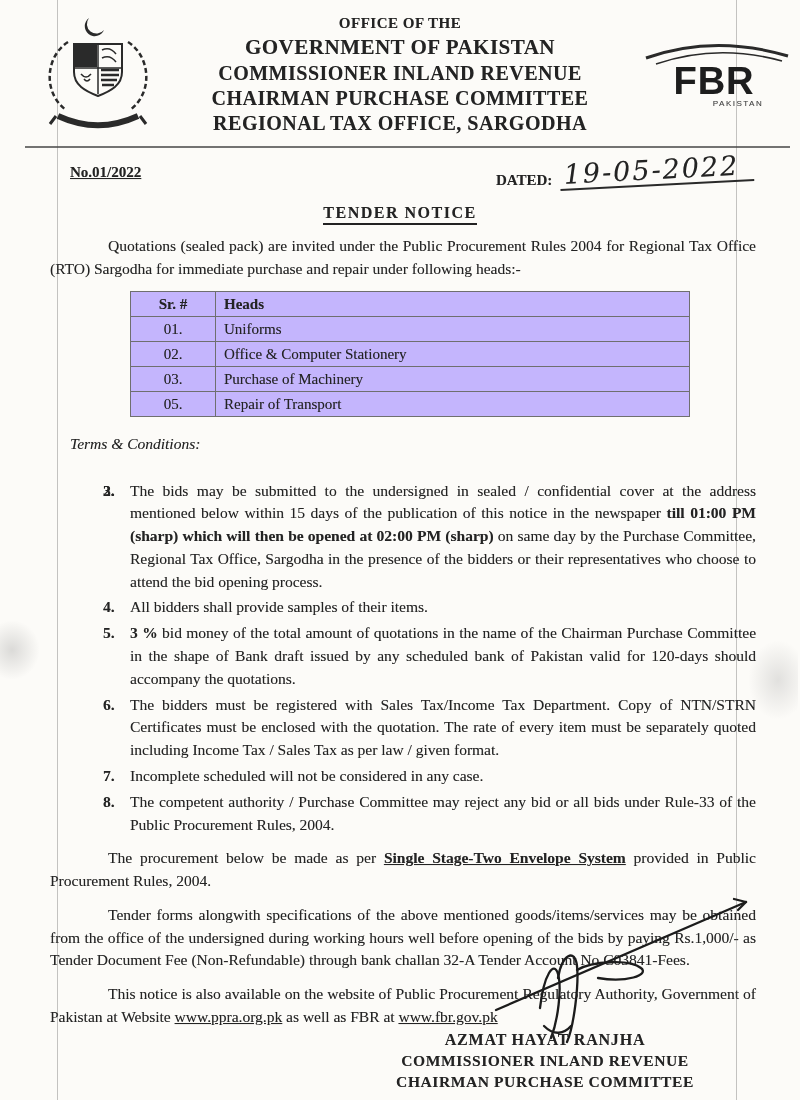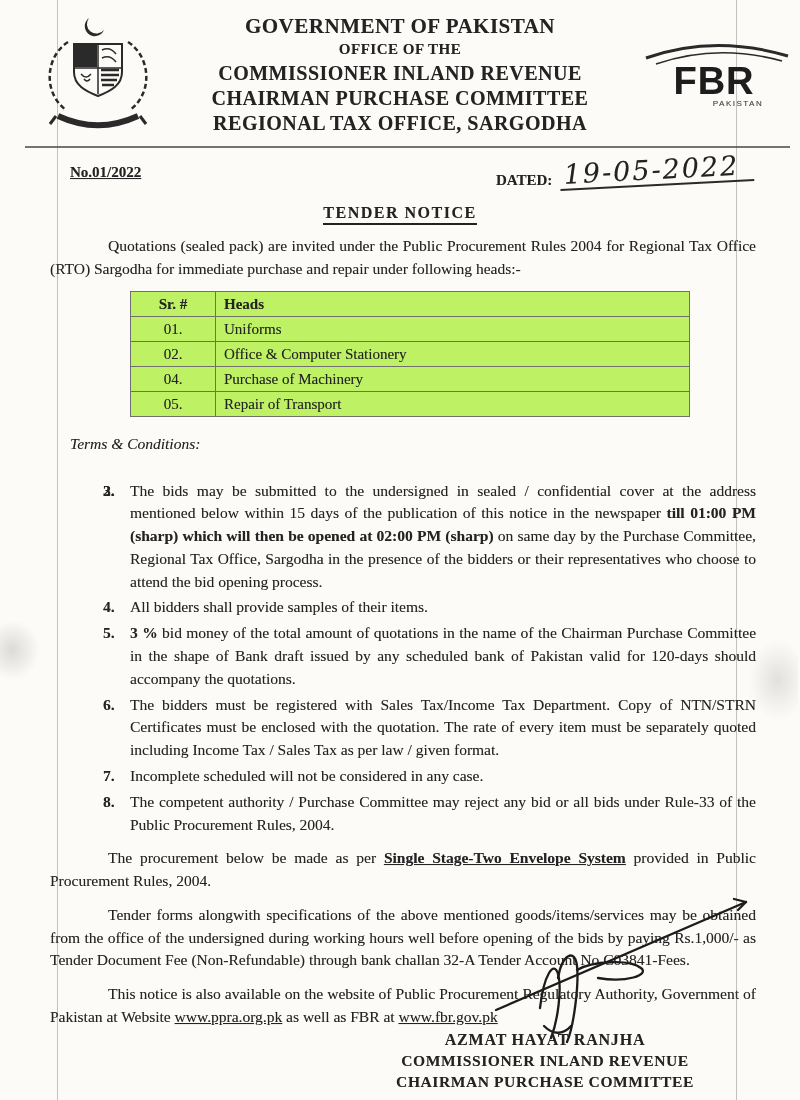--- a/index.html
+++ b/index.html
@@ -46,21 +46,21 @@
   }
   .title-wrap{text-align:center;margin-top:0;}
   .doc-title{
     display:inline-block;font-size:16px;font-weight:bold;letter-spacing:1.5px;
     border-bottom:2.5px solid #222;padding-bottom:1px;
   }
 
   
   .content{margin:10px 44px 0 50px;font-size:15.5px;line-height:1.47;}
   .intro{margin:6px 0 10px 0;text-indent:58px;text-align:justify;}
-  table.heads{border-collapse:collapse;margin:4px 0 16px 80px;width:560px;background:#bef264;}
+  table.heads{border-collapse:collapse;margin:4px 0 16px 80px;width:560px;background:#c4b5fd;}
   table.heads th,table.heads td{border:1px solid #6f6f6f;font-size:15px;padding:1px 8px;height:19px;}
   table.heads th{text-align:left;font-weight:bold;}
   table.heads th.c-sr,table.heads td.c-sr{width:68px;text-align:center;}
   table.heads{border:1.5px solid #555;}
   .terms-head{font-style:italic;font-size:15.5px;margin:12px 0 24px 20px;}
   .term{position:relative;padding-left:80px;margin-bottom:3px;}
   .tnum{position:absolute;left:53px;font-weight:bold;}
   .tbody{text-align:justify;}
   .bpara{margin:11px 0 0 0;text-indent:58px;text-align:justify;}
   span.b{font-weight:bold;}
@@ -97,22 +97,22 @@
 
         <path d="M36,30 C14,44 10,80 34,98" stroke-width="2.5" stroke-dasharray="5 3"></path>
         <path d="M96,30 C118,44 122,80 98,98" stroke-width="2.5" stroke-dasharray="5 3"></path>
 
         <path d="M26,104 c26,12 54,12 80,0" stroke-width="6"></path>
         <path d="M24,104 l-6,8 M108,104 l6,8" stroke-width="3"></path>
       </g>
     </svg>
 
     <div class="head-center">
+      <div class="hl hl-1">OFFICE OF THE</div>
       <div class="hl hl-0">GOVERNMENT OF PAKISTAN</div>
-      <div class="hl hl-1">OFFICE OF THE</div>
       <div class="hl hl-2">COMMISSIONER INLAND REVENUE</div>
       <div class="hl hl-3">CHAIRMAN PURCHASE COMMITTEE</div>
       <div class="hl hl-4">REGIONAL TAX OFFICE, SARGODHA</div>
     </div>
 
     <svg class="fbr" width="150" height="76" viewBox="0 0 150 76">
       <path d="M4,24 Q72,0 146,22" fill="none" stroke="#2a2a2a" stroke-width="3"></path>
       <path d="M14,30 Q75,9 140,27" fill="none" stroke="#2a2a2a" stroke-width="1.5"></path>
       <text x="72" y="60" text-anchor="middle" font-family="Liberation Sans, sans-serif" font-size="38" font-weight="bold" letter-spacing="1" fill="#1d1d1d">FBR</text>
       <text x="96" y="72" text-anchor="middle" font-family="Liberation Sans, sans-serif" font-size="8" letter-spacing="1.5" fill="#4a4a4a">PAKISTAN</text>
@@ -145,21 +145,21 @@
       <tbody id="heads-tbody">
           <tr>
             <td class="c-sr">01.</td>
             <td class="c-head">Uniforms</td>
           </tr>
           <tr>
             <td class="c-sr">02.</td>
             <td class="c-head">Office &amp; Computer Stationery</td>
           </tr>
           <tr>
-            <td class="c-sr">04.</td>
+            <td class="c-sr">03.</td>
             <td class="c-head">Purchase of Machinery</td>
           </tr>
           <tr>
             <td class="c-sr">05.</td>
             <td class="c-head">Repair of Transport</td>
           </tr>
         </tbody>
     </table>
 
     <p class="terms-head">Terms &amp; Conditions:</p>

